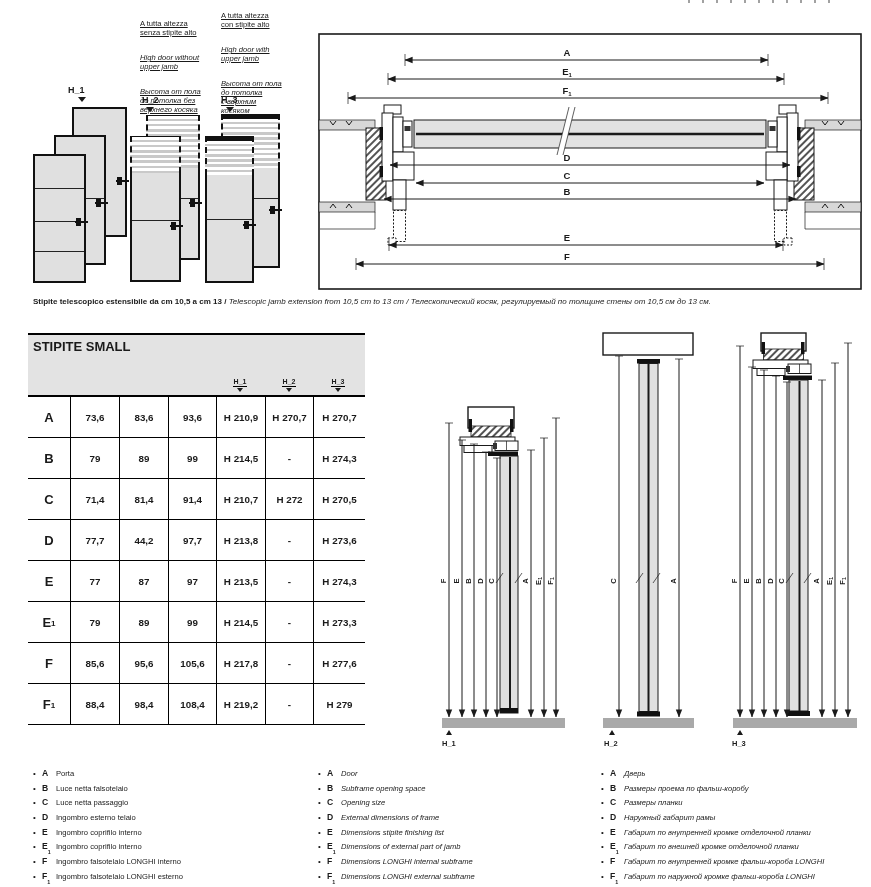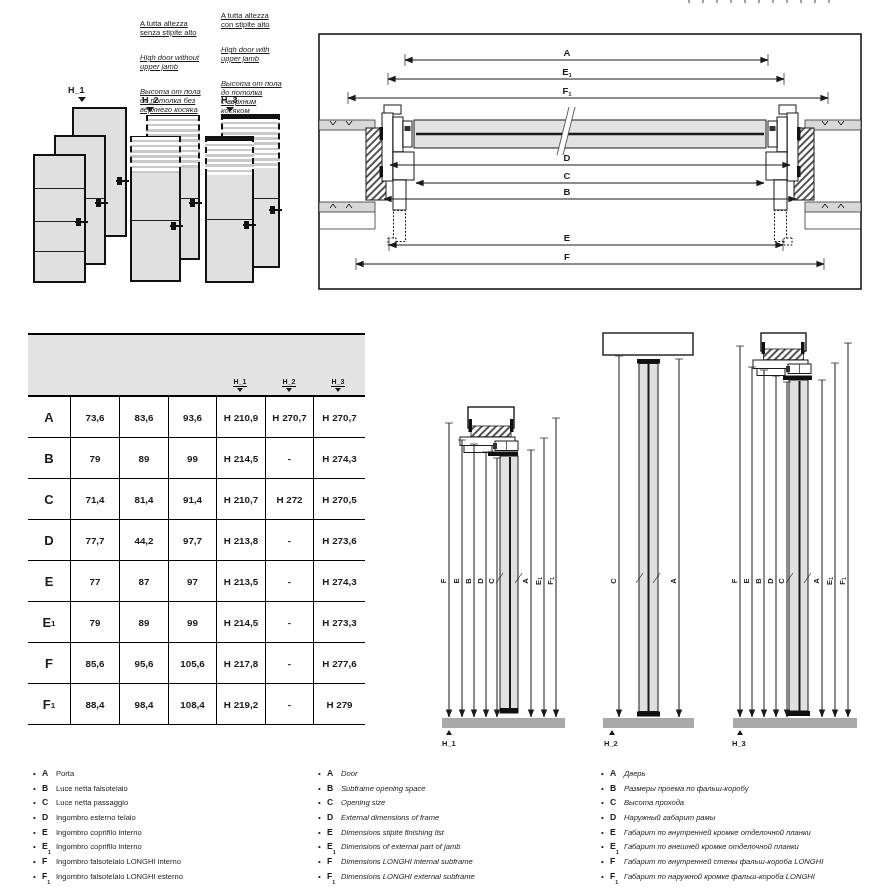--- a/index.html
+++ b/index.html
@@ -250,24 +250,28 @@
     <text class="dlab" x="249" y="23">A</text>
     <text class="dlab" x="249" y="42"><tspan>E</tspan><tspan dy="2" font-size="6">1</tspan></text>
     <text class="dlab" x="249" y="61"><tspan>F</tspan><tspan dy="2" font-size="6">1</tspan></text>
     <text class="dlab" x="249" y="128">D</text>
     <text class="dlab" x="249" y="146">C</text>
     <text class="dlab" x="249" y="162">B</text>
     <text class="dlab" x="249" y="208">E</text>
     <text class="dlab" x="249" y="227">F</text>
   </svg>
 
+  <div id="caption">
+    <span class="cb">Stipite telescopico estensibile da cm 10,5 a cm 13 /</span><span class="ci"> Telescopic jamb extension from 10,5 cm to 13 cm / Телескопический косяк, регулируемый по толщине стены от 10,5 см до 13 см.</span>
+  </div>
 
   <div id="spec-table">
     <div class="thead">
       <div class="title">
+        <div>STIPITE SMALL</div>
       </div>
       <div class="hcol" style="left:199px;">
         <span class="htxt">H_1</span><span class="tri-down"></span>
       </div>
       <div class="hcol" style="left:248px;">
         <span class="htxt">H_2</span><span class="tri-down"></span>
       </div>
       <div class="hcol" style="left:297px;">
         <span class="htxt">H_3</span><span class="tri-down"></span>
       </div>
@@ -578,37 +582,37 @@
     <div class="li">
         <span class="lk"><span>A</span><sub></sub></span>
         <span class="lt">Дверь</span>
       </div>
     <div class="li">
         <span class="lk"><span>B</span><sub></sub></span>
         <span class="lt">Размеры проема по фальш-коробу</span>
       </div>
     <div class="li">
         <span class="lk"><span>C</span><sub></sub></span>
-        <span class="lt">Высота прохода</span>
+        <span class="lt">Размеры планки</span>
       </div>
     <div class="li">
         <span class="lk"><span>D</span><sub></sub></span>
         <span class="lt">Наружный габарит рамы</span>
       </div>
     <div class="li">
         <span class="lk"><span>E</span><sub></sub></span>
         <span class="lt">Габарит по внутренней кромке отделочной планки</span>
       </div>
     <div class="li">
         <span class="lk"><span>E</span><sub>1</sub></span>
         <span class="lt">Габарит по внешней кромке отделочной планки</span>
       </div>
     <div class="li">
         <span class="lk"><span>F</span><sub></sub></span>
-        <span class="lt">Габарит по внутренней стены фальш-короба LONGHI</span>
+        <span class="lt">Габарит по внутренней кромке фальш-короба LONGHI</span>
       </div>
     <div class="li">
         <span class="lk"><span>F</span><sub>1</sub></span>
         <span class="lt">Габарит по наружной кромке фальш-короба LONGHI</span>
       </div>
   </div>
 
 </div>
 
 </body></html>

